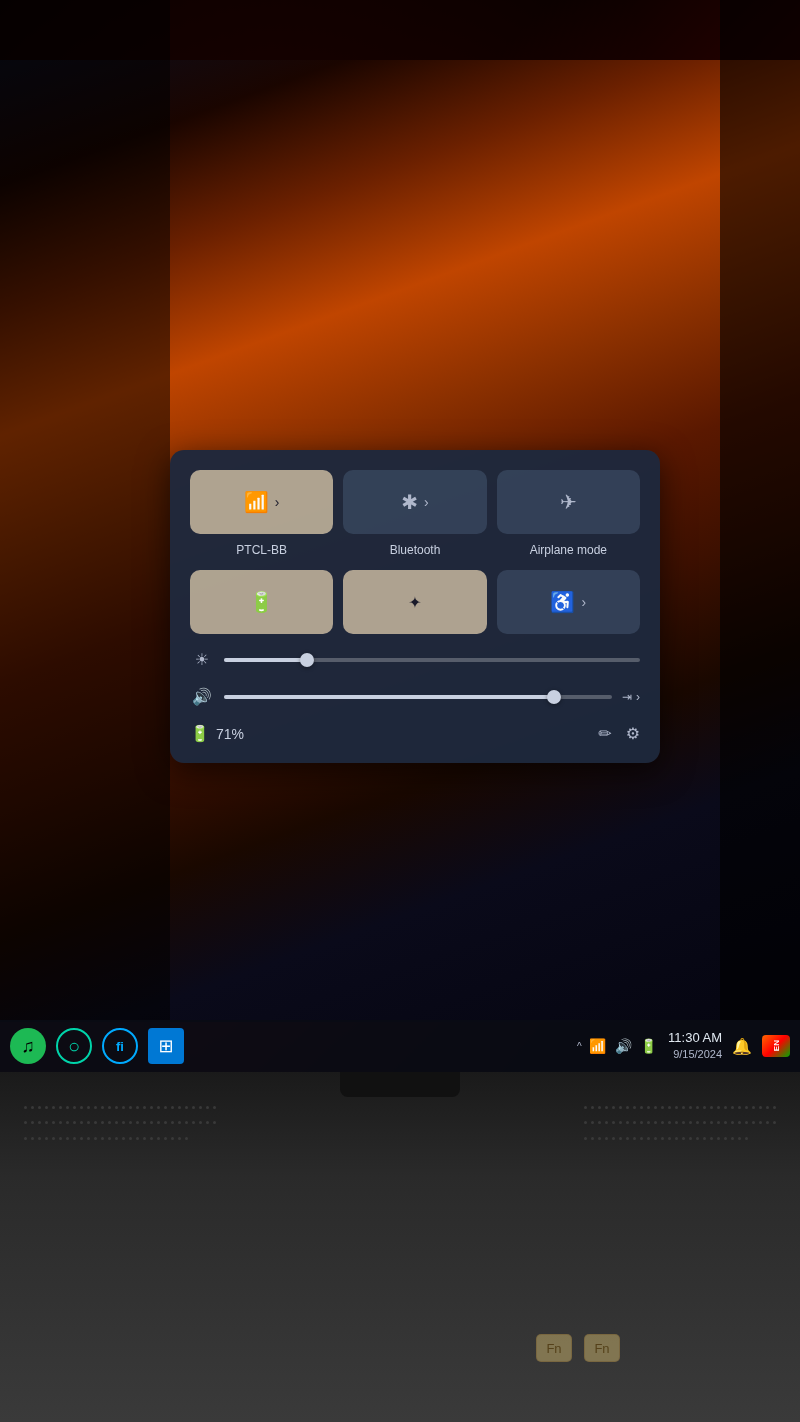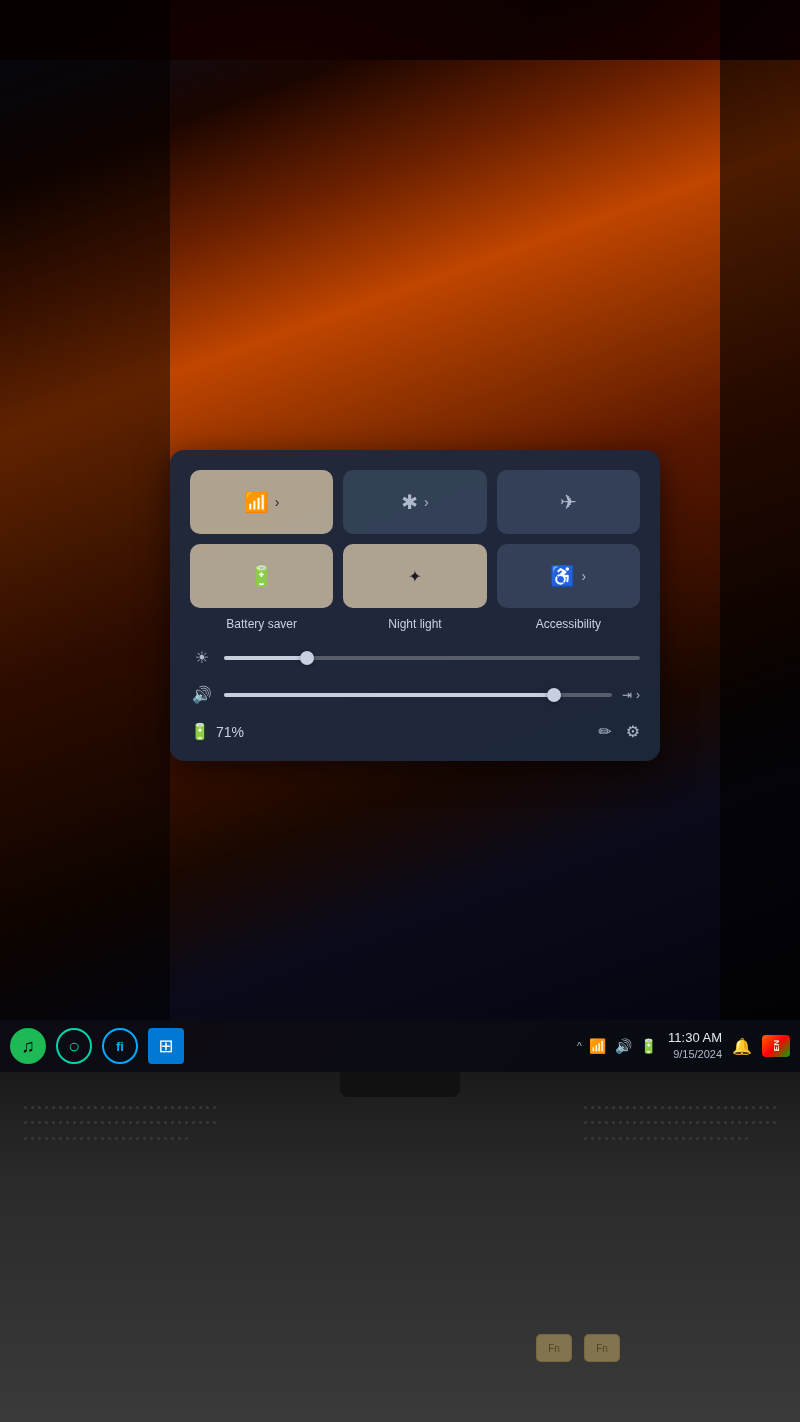--- a/index.html
+++ b/index.html
@@ -359,21 +359,21 @@
 
     .fn-key {
       width: 36px;
       height: 28px;
       background: rgba(180, 160, 100, 0.6);
       border-radius: 5px;
       border: 1px solid rgba(120, 100, 60, 0.8);
       display: flex;
       align-items: center;
       justify-content: center;
-      font-size: 10px;
+      font-size: 13px;
       color: rgba(80, 60, 20, 0.9);
       cursor: pointer;
     }
 
     
     .chevron-up {
       font-size: 10px;
       color: #b0b8cc;
       cursor: pointer;
     }
@@ -417,20 +417,31 @@
     </div>
 
     <div class="qs-tile inactive qs-tile-top">
       <div class="tile-icon-row">
         <span class="tile-icon">✈</span>
       </div>
     </div>
 
   </div>
 
+  <div class="qs-row" style="margin-bottom:12px; margin-top:-4px;">
+    <div style="flex:1; text-align:center;">
+      <span class="qs-label">PTCL-BB</span>
+    </div>
+    <div style="flex:1; text-align:center;">
+      <span class="qs-label">Bluetooth</span>
+    </div>
+    <div style="flex:1; text-align:center;">
+      <span class="qs-label">Airplane mode</span>
+    </div>
+  </div>
 
   <div class="qs-row">
 
     <div class="qs-tile active qs-tile-bottom">
       <div class="tile-icon-row">
         <span class="tile-icon">🔋</span>
       </div>
     </div>
 
     <div class="qs-tile active qs-tile-bottom">
@@ -441,31 +452,20 @@
 
     <div class="qs-tile inactive qs-tile-bottom">
       <div class="tile-icon-row">
         <span class="tile-icon">♿</span>
         <span class="tile-chevron">›</span>
       </div>
     </div>
 
   </div>
 
-  <div class="qs-row" style="margin-bottom:16px; margin-top:-4px;">
-    <div style="flex:1; text-align:center;">
-      <span class="qs-label">Battery saver</span>
-    </div>
-    <div style="flex:1; text-align:center;">
-      <span class="qs-label">Night light</span>
-    </div>
-    <div style="flex:1; text-align:center;">
-      <span class="qs-label">Accessibility</span>
-    </div>
-  </div>
 
   <div class="qs-sliders">
 
     <div class="slider-row">
       <span class="slider-icon">☀</span>
       <div class="slider-track">
         <div class="slider-fill" style="width:20%;">
           <div class="slider-thumb"></div>
         </div>
       </div>

